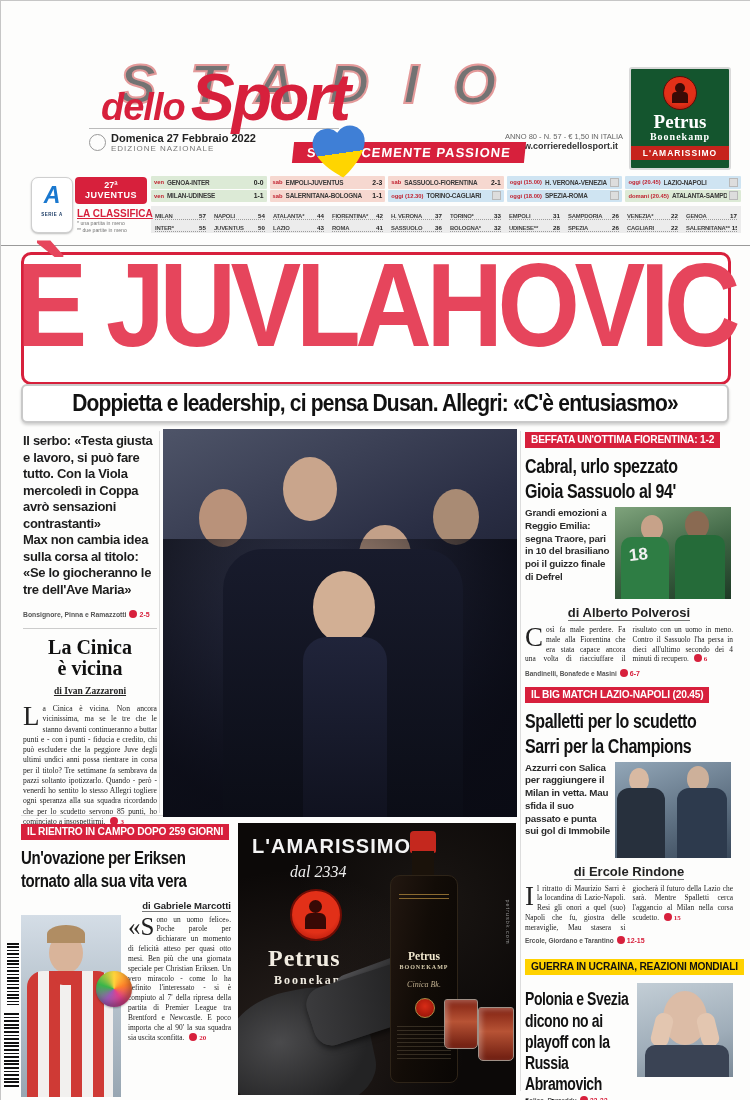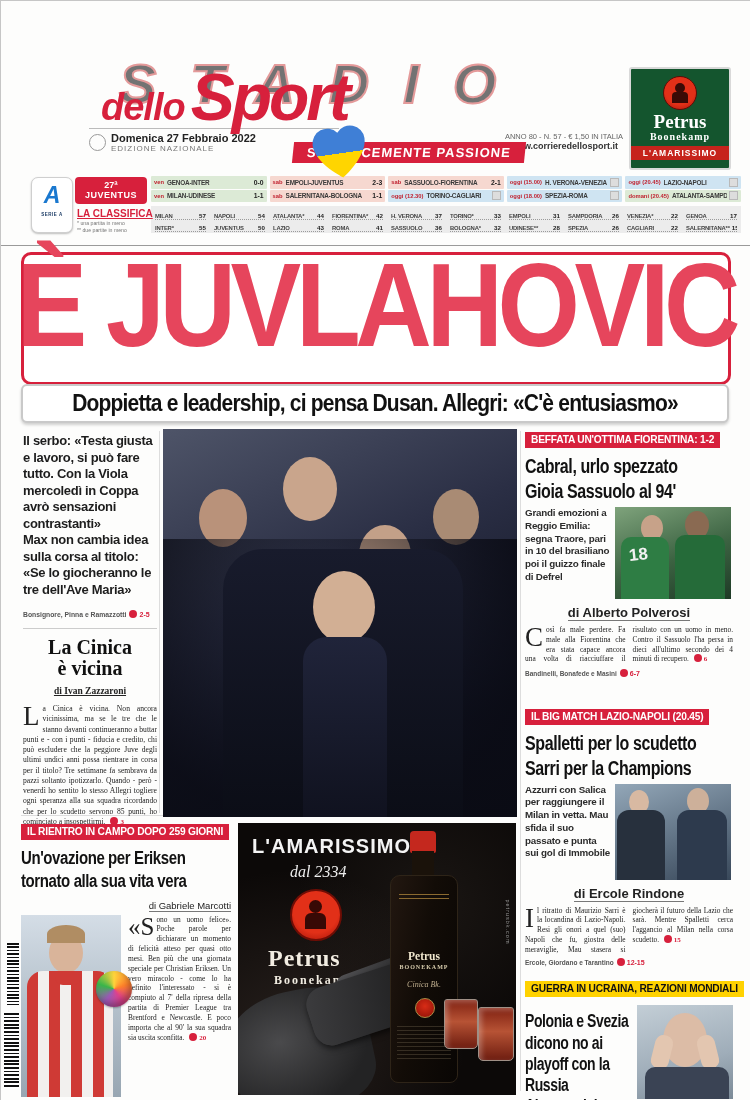--- a/index.html
+++ b/index.html
@@ -93,21 +93,21 @@
   .leadrow{display:flex;margin-top:14px;}
   .lead{width:86px;font-size:9.8px;font-weight:bold;color:#2c2c2c;line-height:1.3;letter-spacing:-.2px;}
   .leadrow .pho{margin-left:4px;}
   .a-author{margin-top:6px;text-align:center;font-size:13px;font-weight:bold;color:#222;}
   .a-author span{border-bottom:1px solid #777;}
   .a-body{margin-top:5px;font-family:"Liberation Serif",serif;font-size:7.4px;line-height:1.32;color:#222;text-align:justify;column-count:2;column-gap:7px;}
   .a-by{margin-top:4px;font-size:6.5px;font-weight:bold;color:#555;}
 
   .eriksen{left:20px;top:820px;width:210px;z-index:3;}
   .e-title{margin-top:6px;font-size:15px;font-weight:bold;color:#121212;letter-spacing:-.4px;line-height:1.25;transform:scaleY(1.25);transform-origin:left top;white-space:nowrap;}
-  .e-author{margin-top:16px;text-align:right;font-size:9.5px;font-weight:normal;color:#222;}
+  .e-author{margin-top:16px;text-align:right;font-size:9.5px;font-weight:bold;color:#222;}
   .e-author span{border-bottom:1px solid #777;}
   .e-row{display:flex;margin-top:4px;}
   .e-photo{width:100px;height:182px;flex:none;}
   .e-body{margin-left:7px;font-family:"Liberation Serif",serif;font-size:7.4px;line-height:1.33;color:#222;text-align:justify;}
   .dropcap2{float:left;font-family:"Liberation Serif",serif;font-size:25px;line-height:21px;margin:1px 2px 0 0;color:#222;}
   .ball{position:absolute;left:75px;top:56px;width:36px;height:36px;border-radius:50%;background:conic-gradient(#ffd43b,#ff7f2a,#e0418c,#9b59b6,#39b54a,#ffd43b);box-shadow:inset -3px -4px 6px rgba(0,0,0,.3),0 1px 2px rgba(0,0,0,.3);z-index:5;}
 
   
   .ad{left:237px;top:822px;width:278px;height:272px;background:#0c0908;overflow:hidden;z-index:3;
       background-image:radial-gradient(circle at 20% 80%,rgba(120,100,90,.25),transparent 55%),radial-gradient(circle at 70% 30%,rgba(90,80,70,.18),transparent 50%);}
@@ -391,21 +391,21 @@
       <div class="a-author"><span>di Alberto Polverosi</span></div>
       <div class="a-body">
         <span class="dropcap">C</span><span>osì fa male perdere. Fa male alla Fiorentina che era stata capace ancora una volta di riacciuffare il risultato con un uomo in meno. Contro il Sassuolo l'ha persa in dieci all'ultimo secondo dei 4 minuti di recupero.</span>
         <span class="cdot"></span><span class="pgn">6</span>
       </div>
       <div class="a-by">
         <span>Bandinelli, Bonafede e Masini</span><span class="cdot"></span><span class="pgn">6-7</span>
       </div>
     </div>
 
-    <div style="margin-top:29px;">
+    <div style="margin-top:7px;">
       <span class="lab">IL BIG MATCH LAZIO-NAPOLI (20.45)</span>
       <div class="atitle">
         <div>Spalletti per lo scudetto</div>
         <div>Sarri per la Champions</div>
       </div>
       <div class="leadrow">
         <div class="lead">Azzurri con Salica per raggiungere il Milan in vetta. Mau sfida il suo passato e punta sui gol di Immobile</div>
         <div class="pho photo2" style="width:116px;height:96px;">
           <div style="position:absolute;left:14px;top:6px;width:20px;height:24px;border-radius:50%;background:#d8b9a2;"></div>
           <div style="position:absolute;left:72px;top:4px;width:22px;height:26px;border-radius:50%;background:#cdb09a;"></div>

